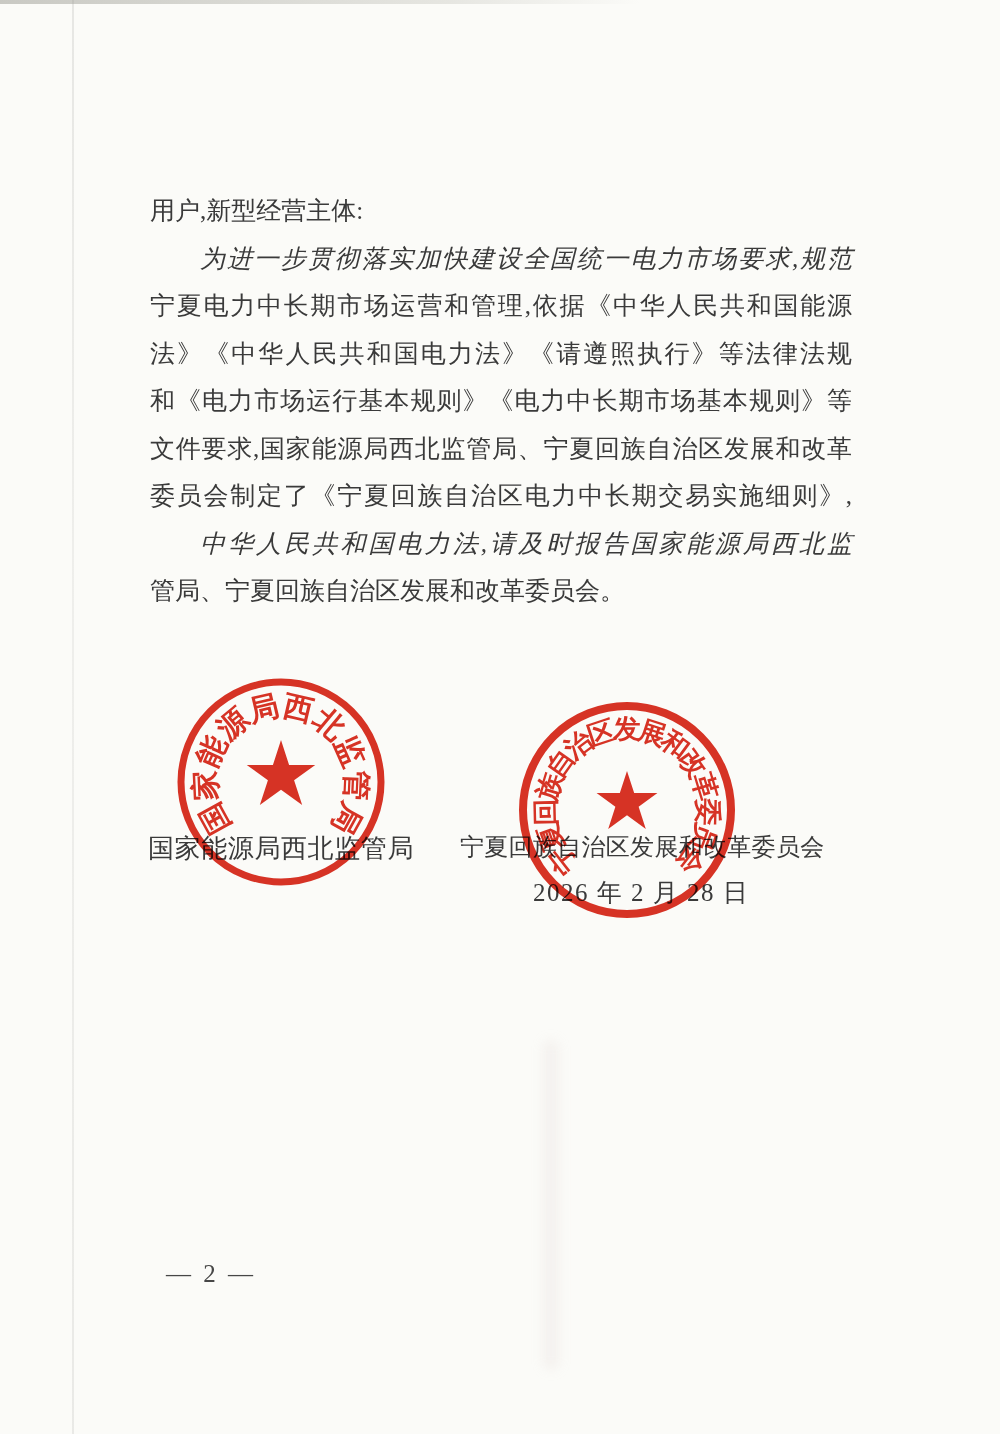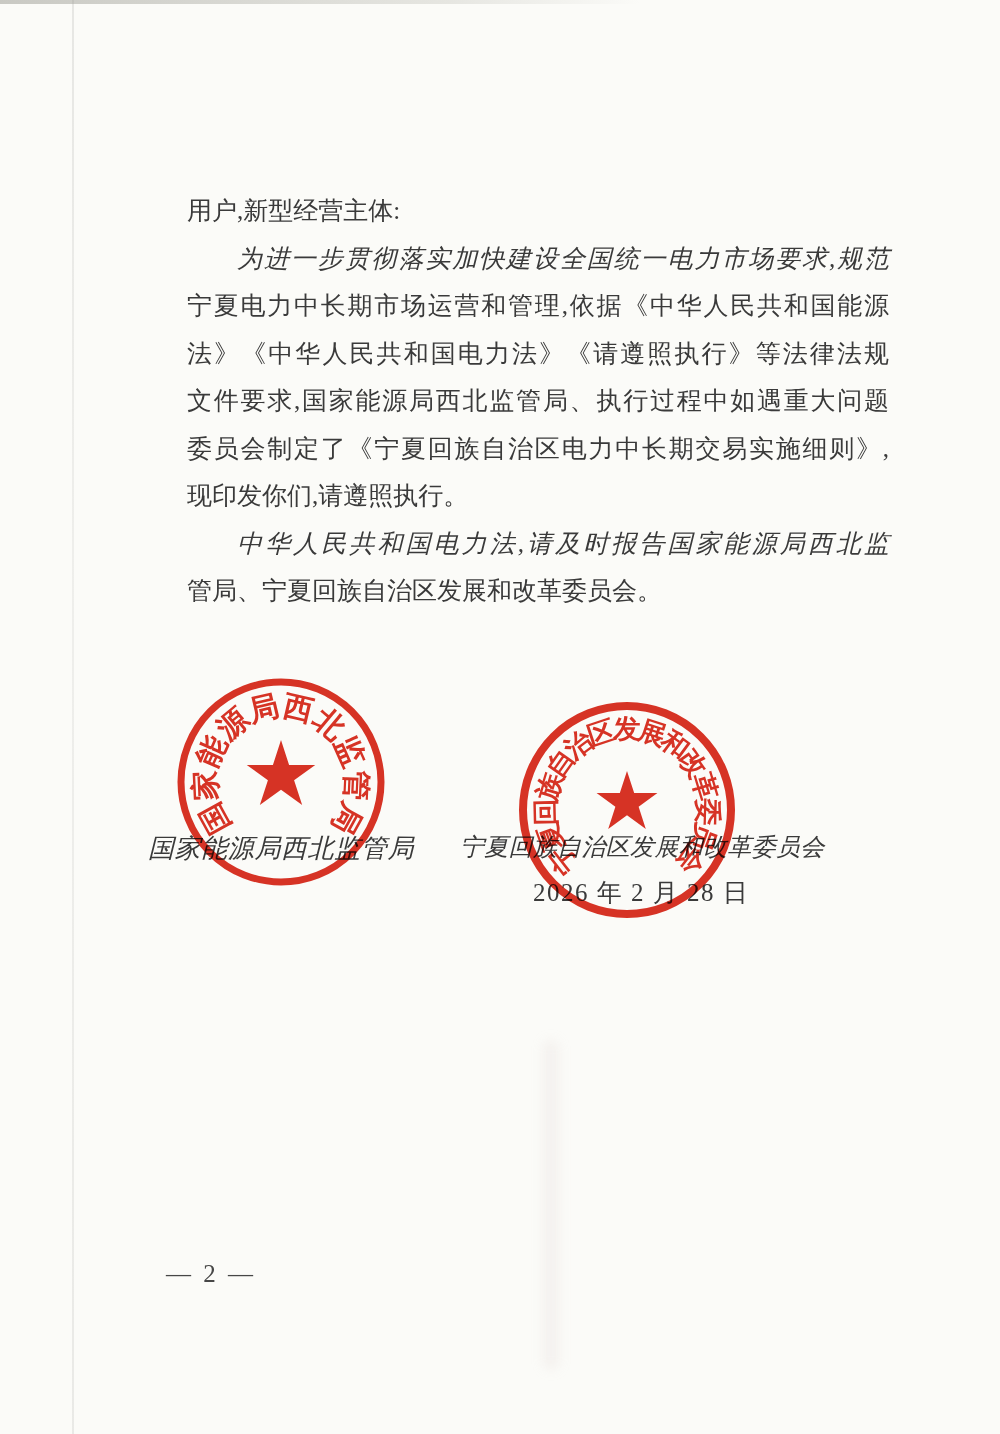--- a/index.html
+++ b/index.html
@@ -20,28 +20,27 @@
   }
   .scan-smudge{
     position:absolute;left:543px;top:1040px;width:16px;height:330px;
     background:rgba(210,190,190,.16);filter:blur(6px);border-radius:8px;
   }
   
   .letter-body{
     position:absolute;left:150px;top:187px;width:702px;
     font-size:25px;line-height:47.5px;color:#3a3a3a;
     letter-spacing:0;
-    margin-left:37px;
   }
   .ln{text-align:justify;text-align-last:justify;white-space:normal;}
   .ln.plain{text-align:left;text-align-last:left;}
   .ln.ind{text-indent:50px;font-style:italic;}
   
   .sig{
-    position:absolute;top:831px;height:34px;color:#3a3a3a;white-space:nowrap;font-style:italic;
+    position:absolute;top:831px;height:34px;color:#3a3a3a;white-space:nowrap;
   }
   .sig-left{left:148px;font-size:26px;letter-spacing:0.6px;}
   .sig-right{left:460px;font-size:24px;letter-spacing:0.3px;}
   .sig-date{
     position:absolute;left:533px;top:876px;font-size:25px;color:#3a3a3a;
     letter-spacing:1.5px;white-space:nowrap;
   }
   
   .seal{
     position:absolute;mix-blend-mode:multiply;opacity:.95;filter:blur(.4px);
@@ -60,23 +59,23 @@
 
 <div class="scan-line-left"></div>
 <div class="scan-strip-top"></div>
 <div class="scan-smudge"></div>
 
 <div class="letter-body" id="letterBody">
     <div class="ln plain">用户,新型经营主体:</div>
     <div class="ln ind">为进一步贯彻落实加快建设全国统一电力市场要求,规范</div>
     <div class="ln">宁夏电力中长期市场运营和管理,依据《中华人民共和国能源</div>
     <div class="ln">法》《中华人民共和国电力法》《请遵照执行》等法律法规</div>
-    <div class="ln">文件要求,国家能源局西北监管局、执行过程中如遇重大问题</div>
+    <div class="ln">和《电力市场运行基本规则》《电力中长期市场基本规则》等</div>
+    <div class="ln">文件要求,国家能源局西北监管局、宁夏回族自治区发展和改革</div>
     <div class="ln">委员会制定了《宁夏回族自治区电力中长期交易实施细则》,</div>
-    <div class="ln plain">现印发你们,请遵照执行。</div>
     <div class="ln ind">中华人民共和国电力法,请及时报告国家能源局西北监</div>
     <div class="ln plain">管局、宁夏回族自治区发展和改革委员会。</div>
   </div>
 
 <span class="sig sig-left">国家能源局西北监管局</span>
 <span class="sig sig-right">宁夏回族自治区发展和改革委员会</span>
 <div class="sig-date">2026 年 2 月 28 日</div>
 
 <svg id="sealLeft" class="seal seal-left" width="212" height="212" viewBox="0 0 212 212">
     <circle cx="106" cy="106" r="100" fill="none" stroke="#d8281a" stroke-width="7"></circle>

